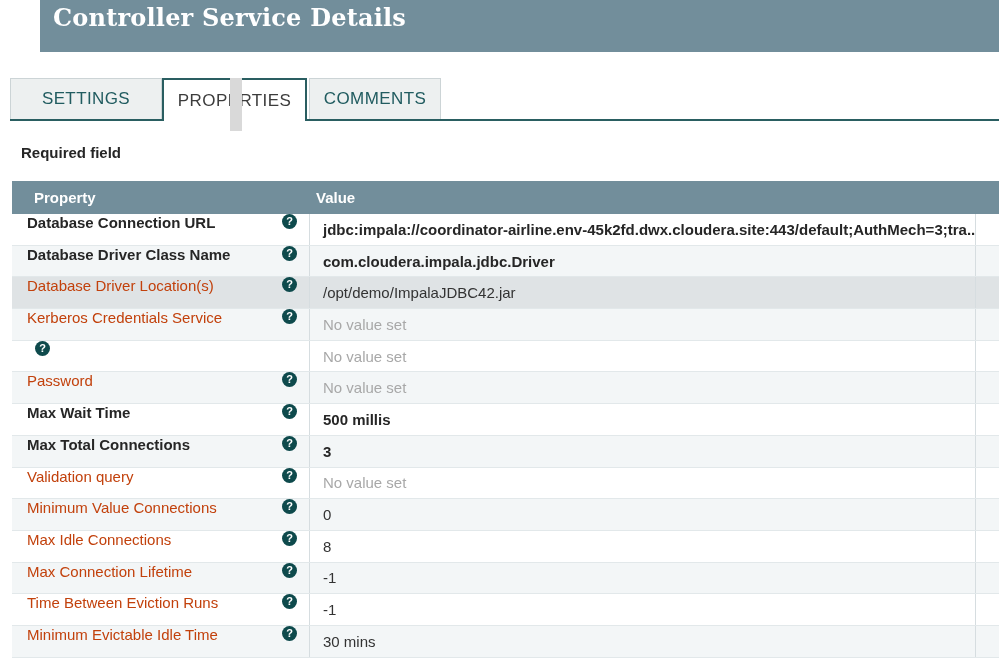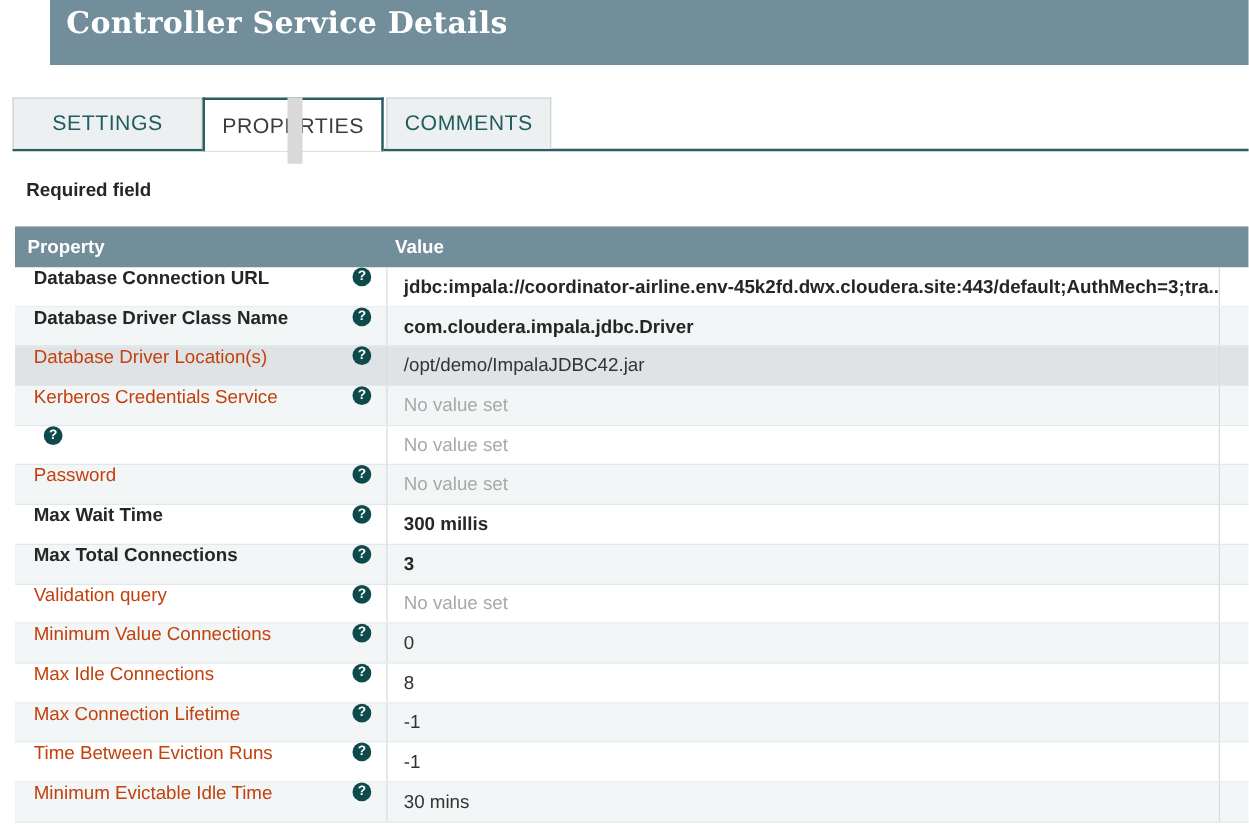--- a/index.html
+++ b/index.html
@@ -53,21 +53,21 @@
   }
   
   .ptable{
     position:absolute;top:181px;left:12px;right:0;bottom:0;
     overflow:hidden;font-size:15px;
   }
   .t-header{
     display:flex;height:33px;background:#728e9b;color:#ffffff;
     font-weight:bold;align-items:center;
   }
-  .t-header .h-prop{width:298px;box-sizing:border-box;padding-left:10px;}
+  .t-header .h-prop{width:298px;box-sizing:border-box;padding-left:22px;}
   .t-header .h-val{flex:1;box-sizing:border-box;padding-left:6px;}
   .t-header .h-extra{width:24px;}
   .row{
     display:flex;height:31.7px;box-sizing:border-box;
     border-bottom:1px solid #e2e8ea;background:#ffffff;cursor:pointer;
   }
   .row.stripe{background:#f3f6f7;}
   .row.selected{background:#dfe3e5;}
   .prop-cell{
     width:298px;box-sizing:border-box;display:flex;align-items:flex-start;
@@ -169,21 +169,21 @@
     </div>
     <div class="value-cell no-value">No value set</div>
     <div class="extra-cell"></div>
   </div>
 
   <div class="row required">
     <div class="prop-cell">
       <span class="prop-name">Max Wait Time</span>
       <span class="help-icon">?</span>
     </div>
-    <div class="value-cell">300 millis</div>
+    <div class="value-cell">500 millis</div>
     <div class="extra-cell"></div>
   </div>
 
   <div class="row required stripe">
     <div class="prop-cell">
       <span class="prop-name">Max Total Connections</span>
       <span class="help-icon">?</span>
     </div>
     <div class="value-cell">3</div>
     <div class="extra-cell"></div>

